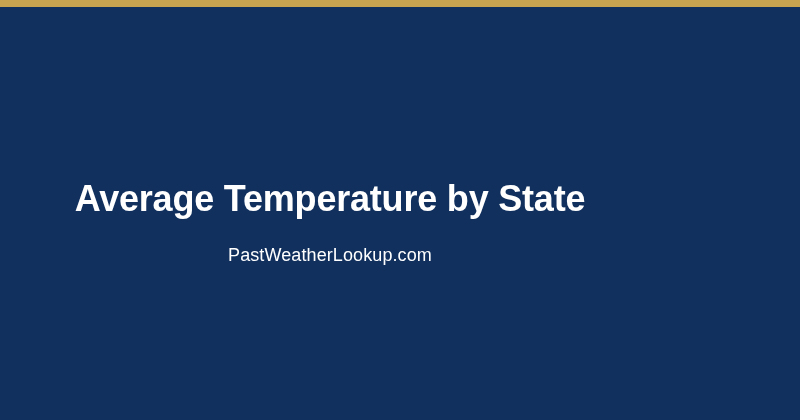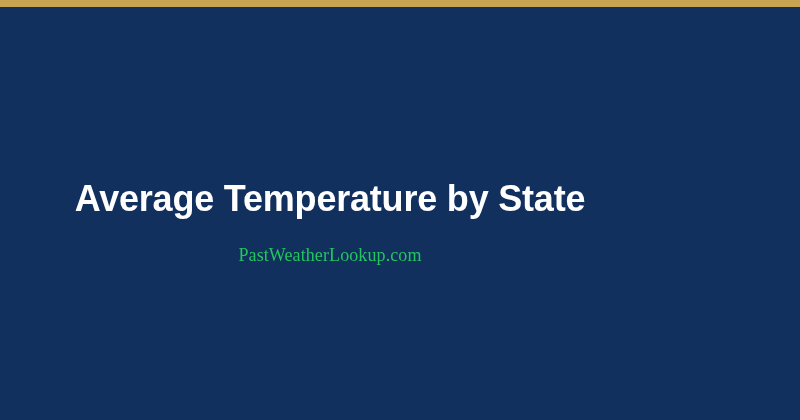--- a/index.html
+++ b/index.html
@@ -55,26 +55,26 @@
     line-height: 1.15;
     letter-spacing: -0.2px;
     color: #ffffff;
     text-align: center;
     white-space: nowrap;
   }
 
   #site-name {
     margin: 0;
     margin-top: 26px;
-    font-family: Liberation Serif, serif;
+    font-family: Liberation Sans, sans-serif;
     font-size: 18px;
     font-weight: 400;
     line-height: 1.2;
     letter-spacing: 0.1px;
-    color: #22c55e;
+    color: #ffffff;
     text-align: center;
     white-space: nowrap;
   }
 </style>
 </head>
 <body>
 
 <div id="card">
 
   <div id="accent-bar"></div>

